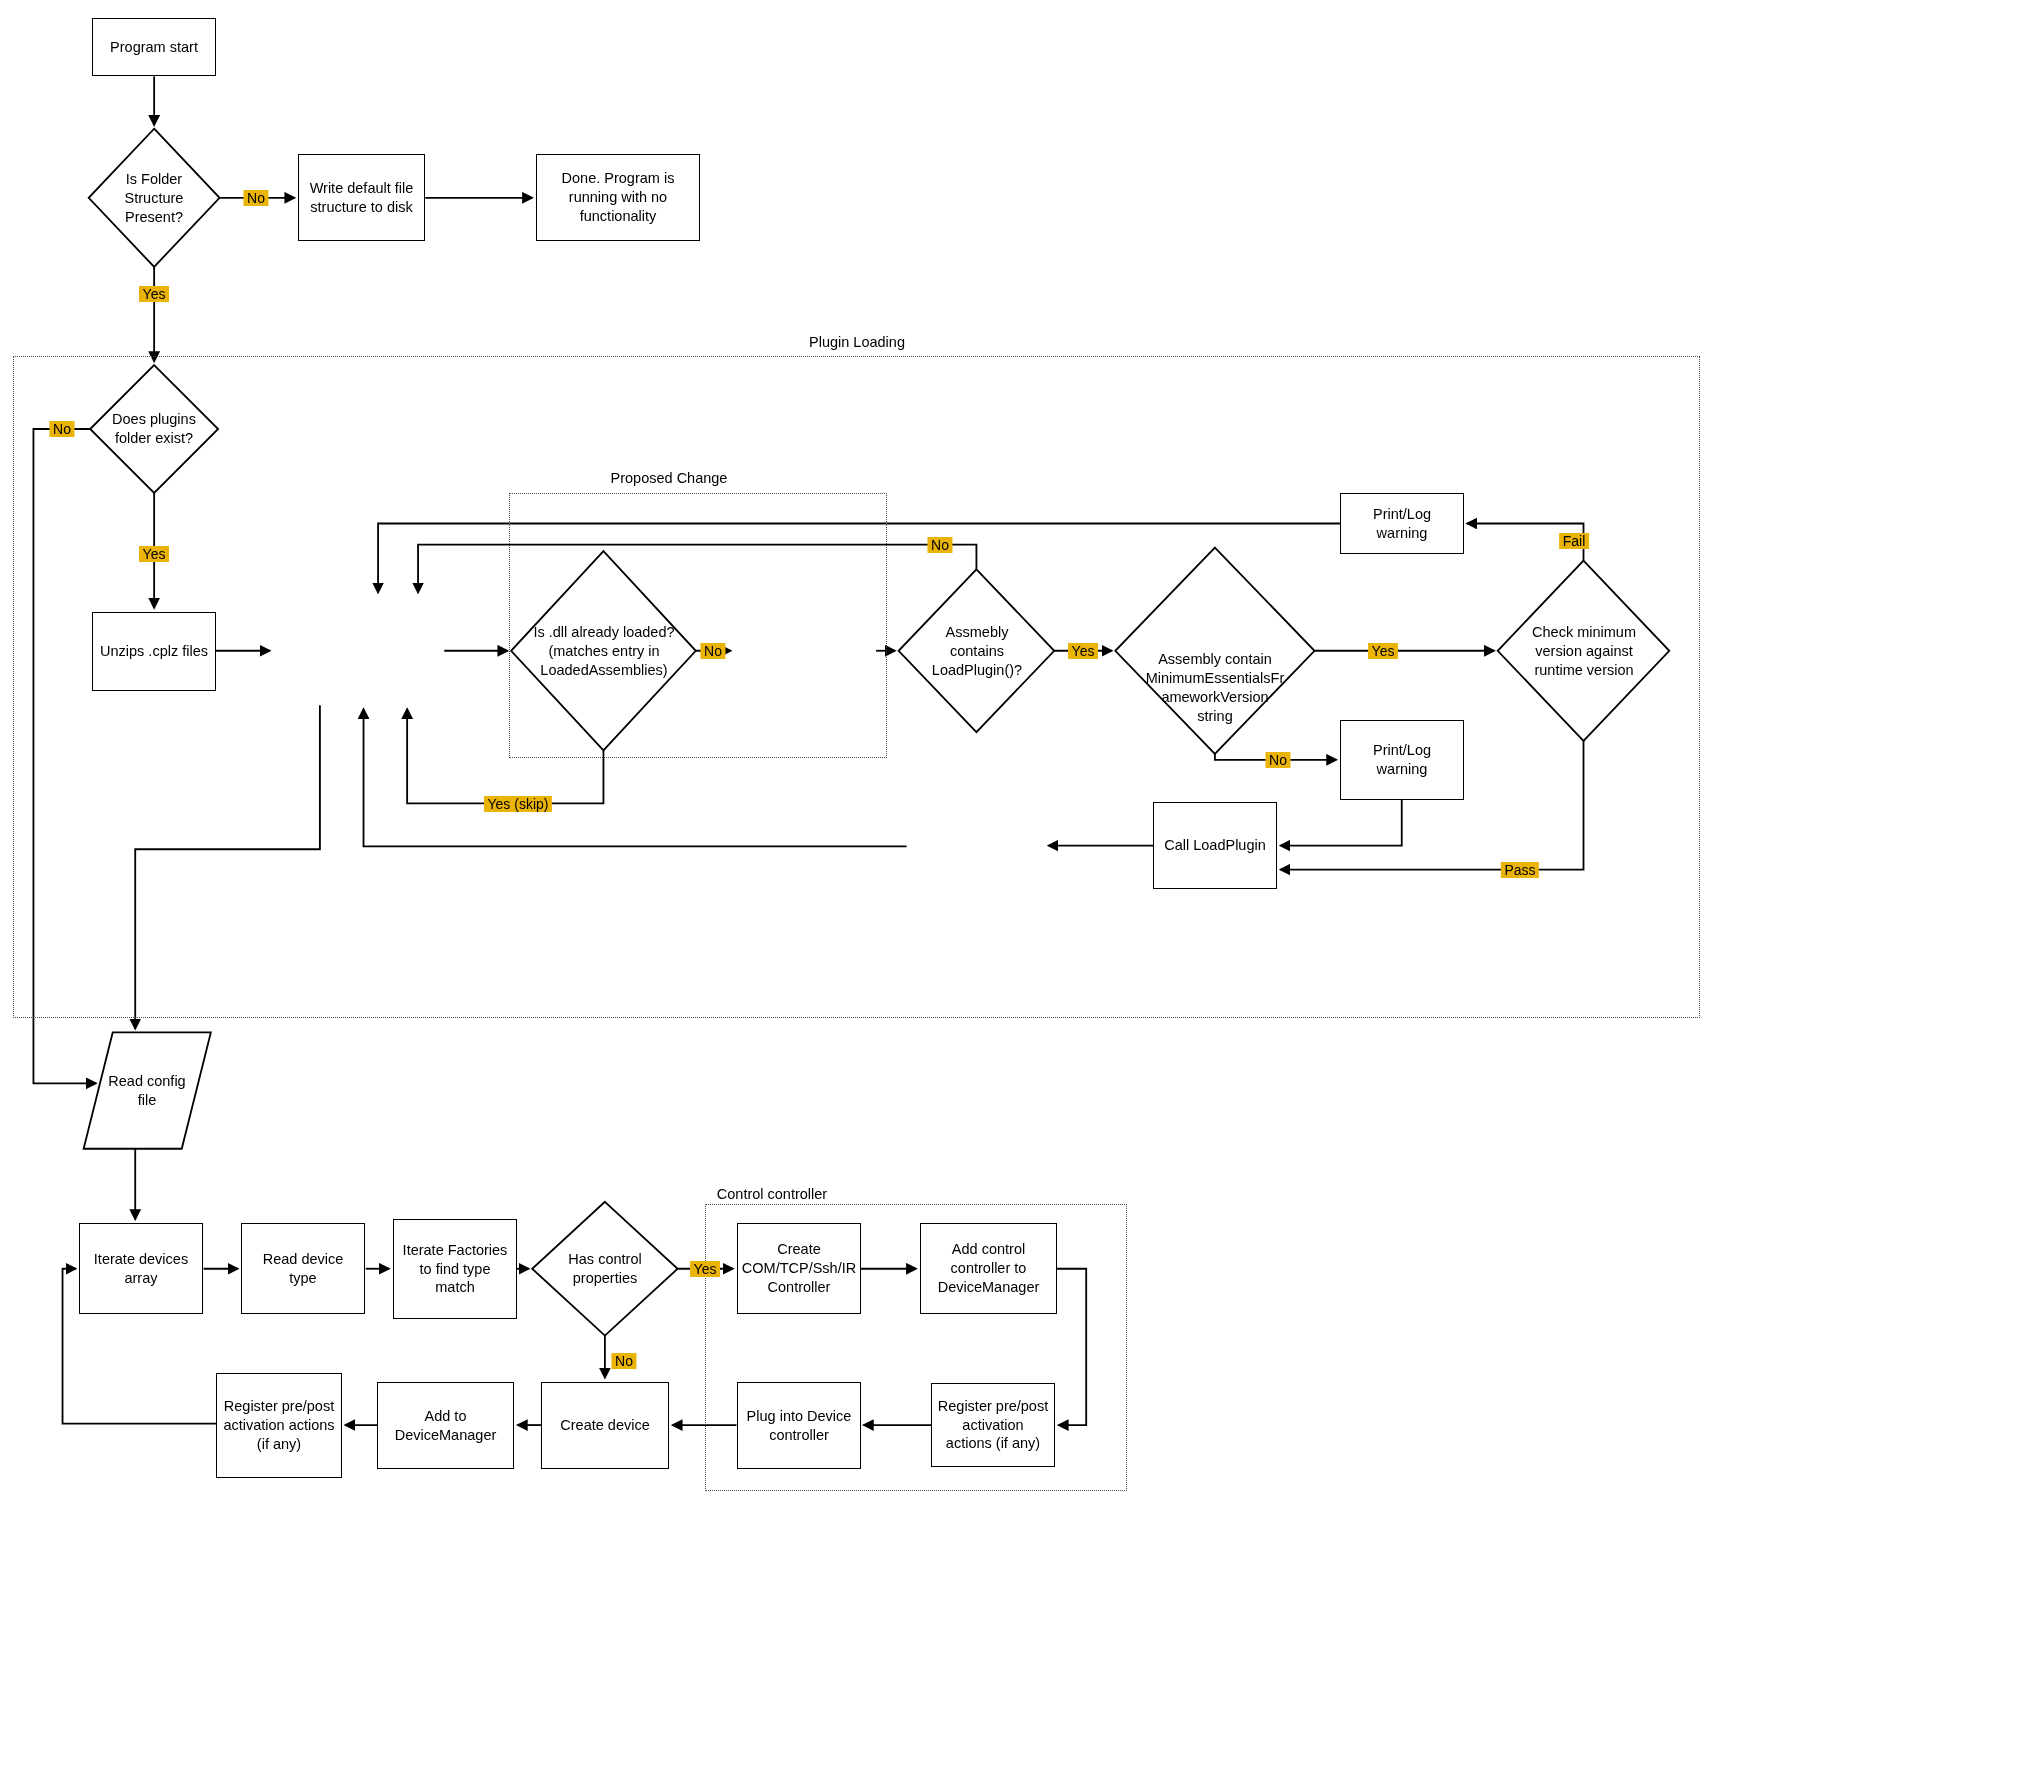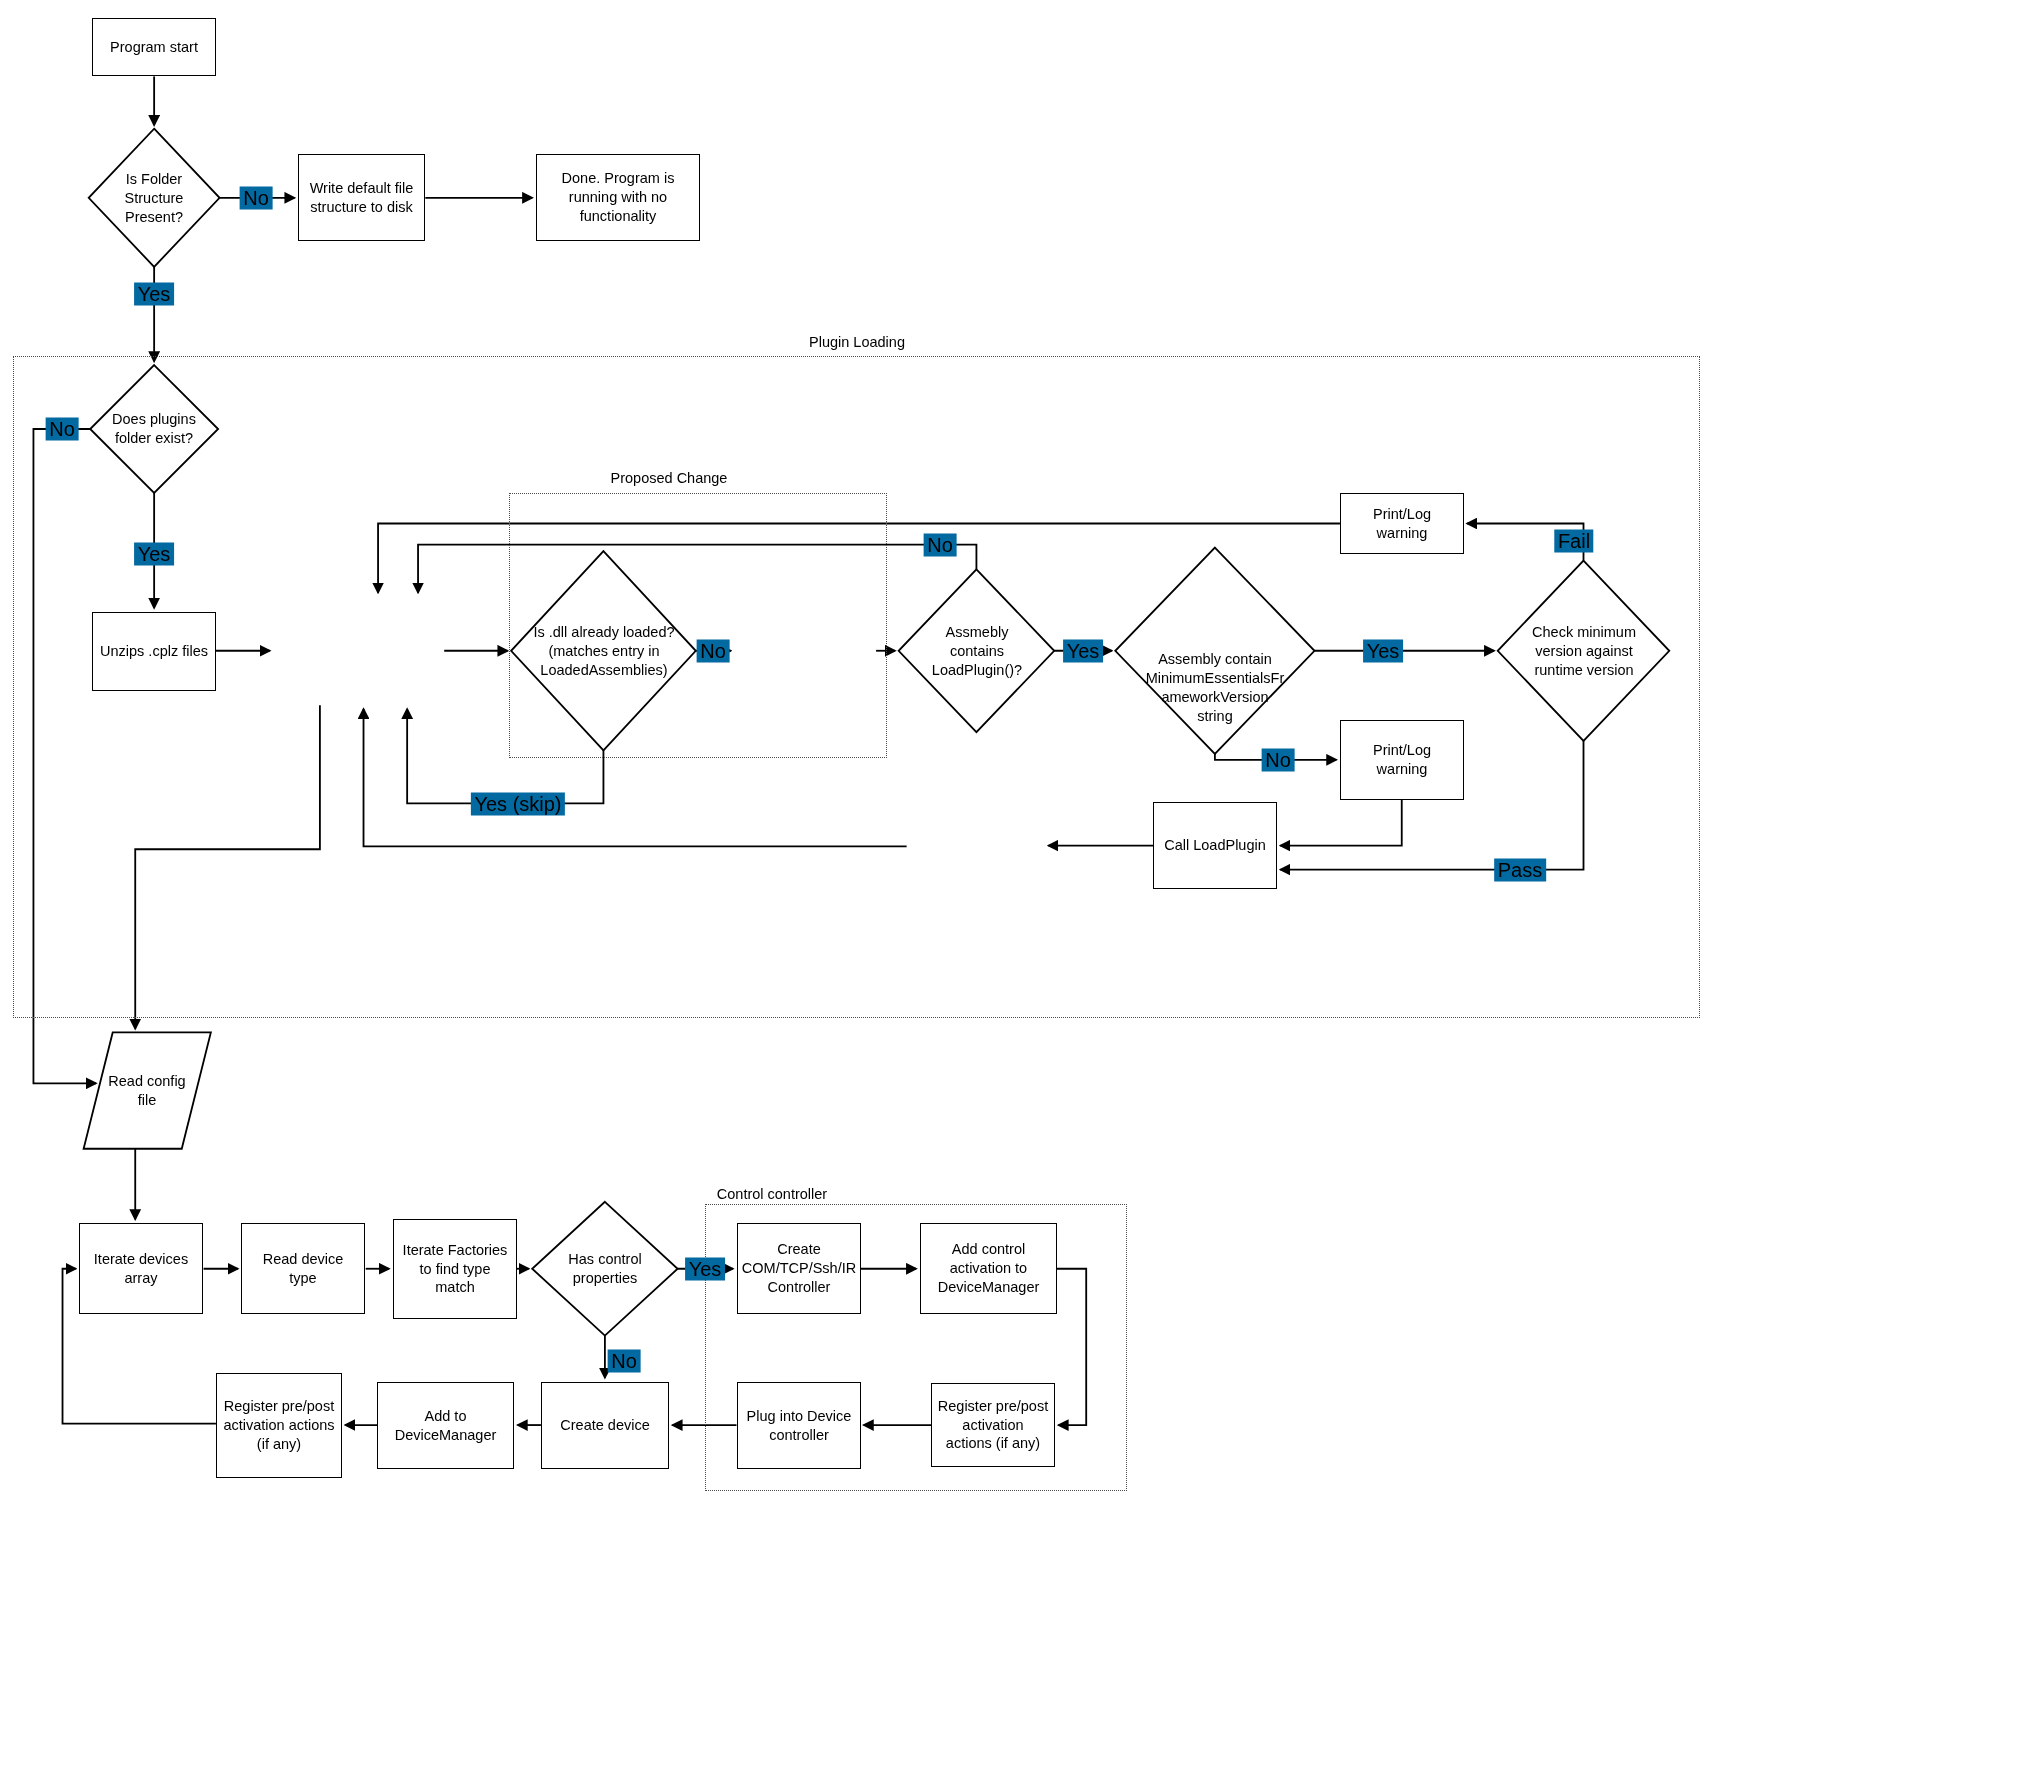--- a/index.html
+++ b/index.html
@@ -47,23 +47,23 @@
     transform: translate(-50%, -50%);
     text-align: center;
     font-size: 14.5px;
     line-height: 1.3;
     overflow-wrap: break-word;
     word-break: break-word;
   }
   .edge-label {
     position: absolute;
     transform: translate(-50%, -50%);
-    background: #0369a1;
+    background: #eab308;
     padding: 0 3.6px;
-    font-size: 20px;
+    font-size: 14px;
     white-space: nowrap;
   }
 </style>
 </head>
 <body>
 
 <div class="canvas">
 
   <svg width="2035" height="1785" viewBox="0 0 2799 2455">
     <defs>
@@ -157,21 +157,21 @@
   <div class="node rect" style="left:241px; top:1223px; width:124px; height:91px;">
     <span>Read device type</span>
   </div>
   <div class="node rect" style="left:393px; top:1219px; width:124px; height:100px;">
     <span>Iterate Factories to find type match</span>
   </div>
   <div class="node rect" style="left:737px; top:1223px; width:124px; height:91px;">
     <span>Create COM/TCP/Ssh/IR Controller</span>
   </div>
   <div class="node rect" style="left:920px; top:1223px; width:137px; height:91px;">
-    <span>Add control activation to DeviceManager</span>
+    <span>Add control controller to DeviceManager</span>
   </div>
   <div class="node rect" style="left:931px; top:1383px; width:124px; height:84px;">
     <span>Register pre/post activation actions (if any)</span>
   </div>
   <div class="node rect" style="left:737px; top:1382px; width:124px; height:87px;">
     <span>Plug into Device controller</span>
   </div>
   <div class="node rect" style="left:541px; top:1382px; width:128px; height:87px;">
     <span>Create device</span>
   </div>

